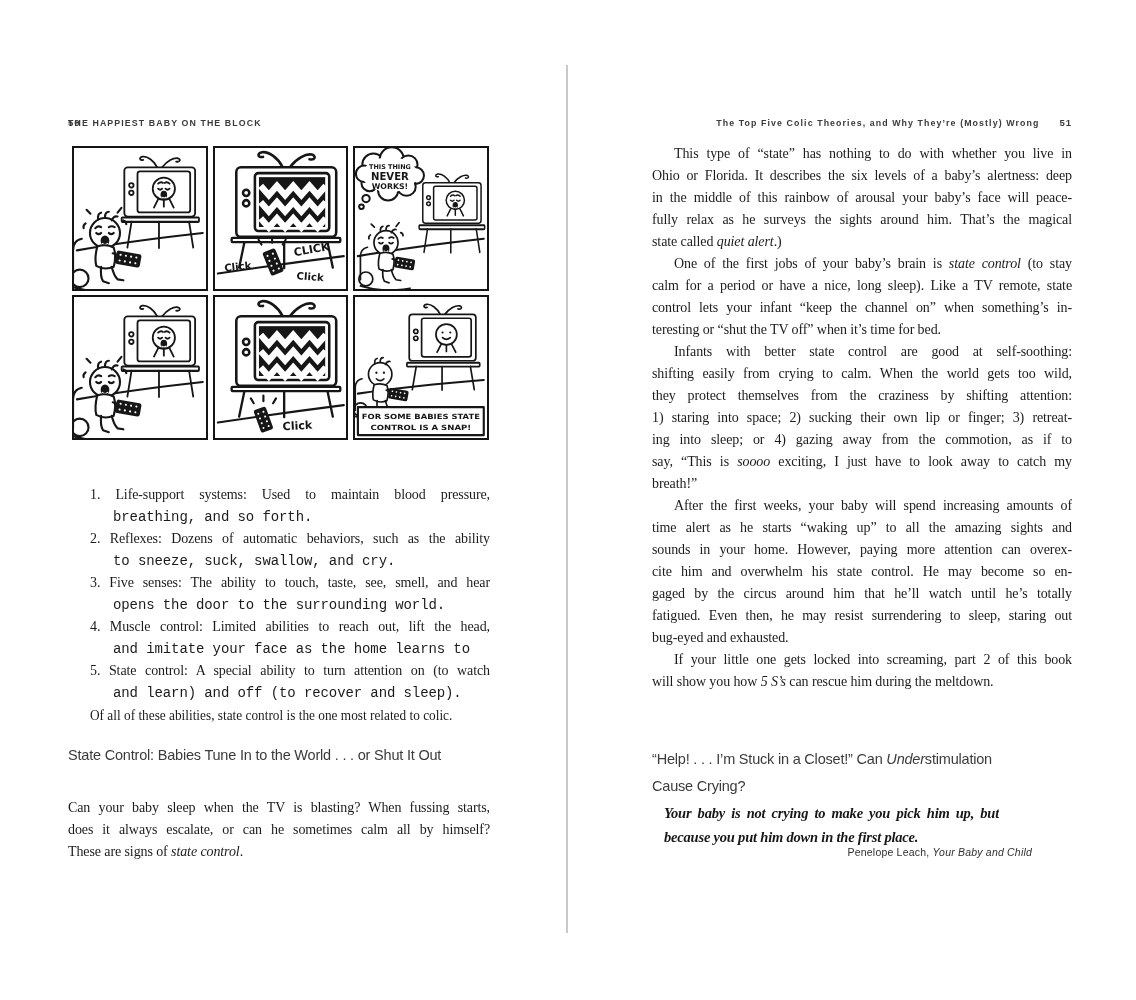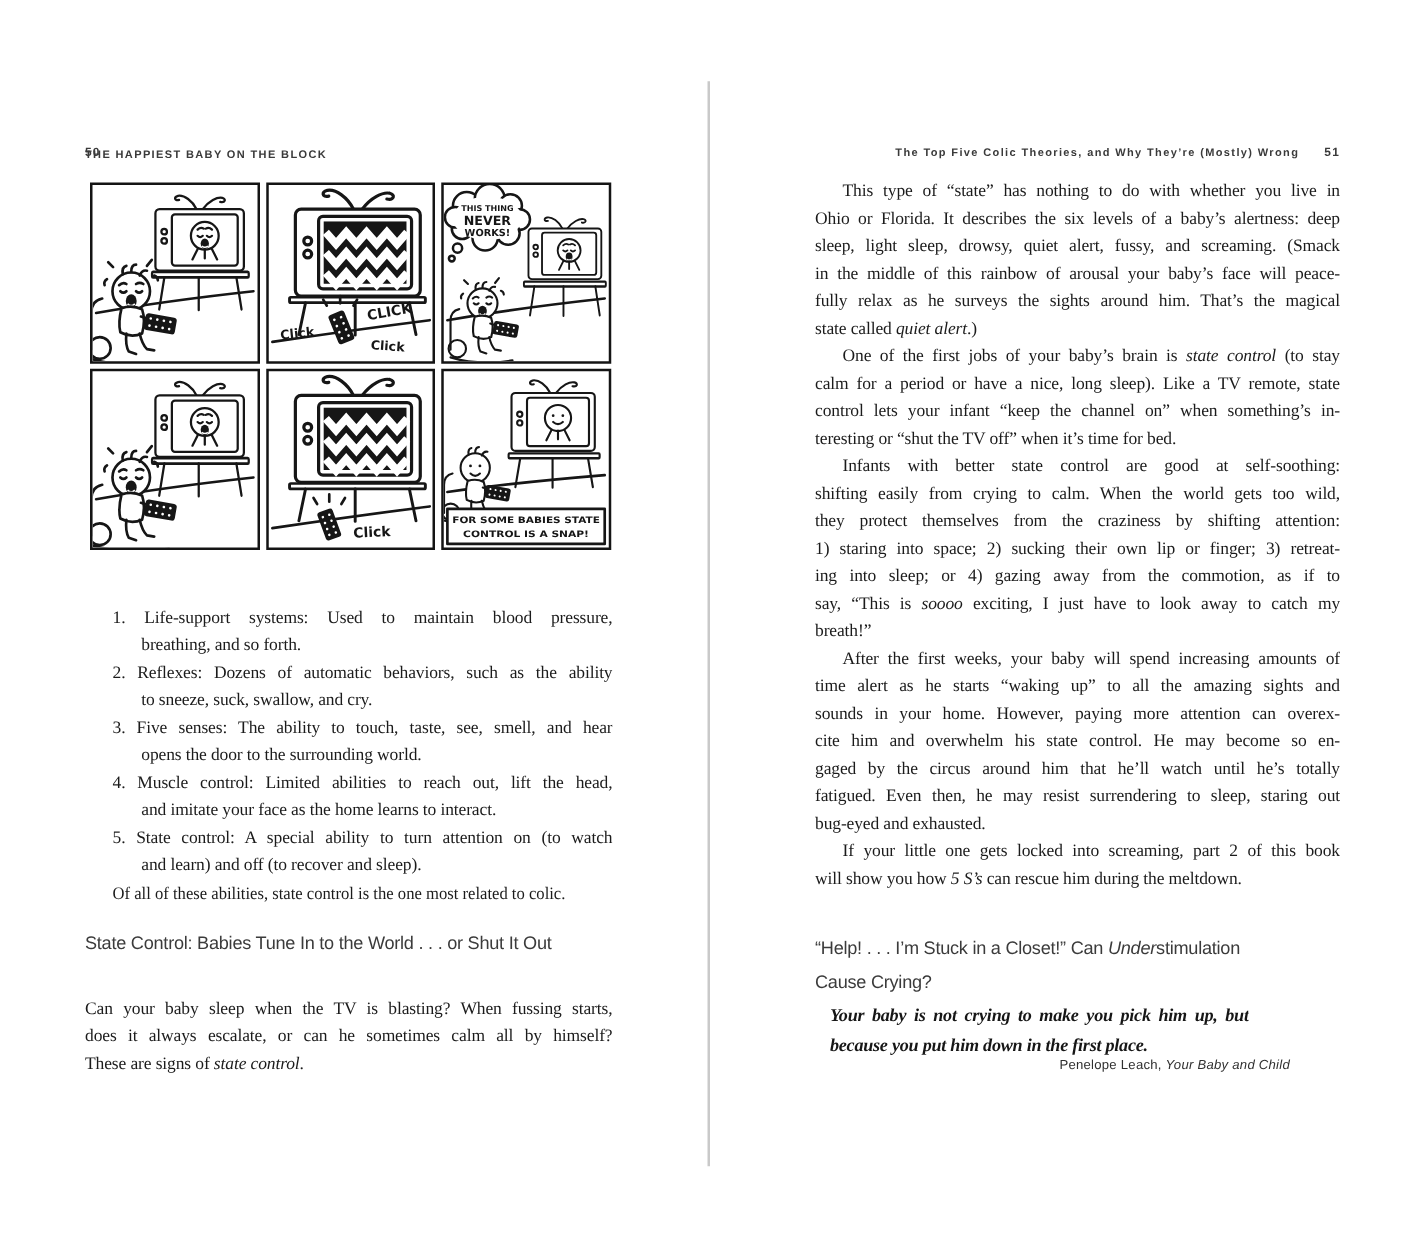--- a/index.html
+++ b/index.html
@@ -23,21 +23,21 @@
   .ln{fill:none;stroke:#161616;stroke-width:2.2;stroke-linecap:round;stroke-linejoin:round;}
   .lnw{fill:#fff;stroke:#161616;stroke-width:2.2;stroke-linecap:round;stroke-linejoin:round;}
   .fillb{fill:#161616;stroke:none;}
   .hand{font-family:"DejaVu Sans",sans-serif;font-weight:700;fill:#161616;}
 
   
   .bline{height:22px;overflow:hidden;font-size:14px;line-height:22px;
          letter-spacing:-0.1px;color:#1b1b1b;}
   .j{text-align:justify;text-align-last:justify;}
   .ind{padding-left:22px;}
-  .hang{padding-left:23px;}
+  .hang{padding-left:23px;font-family:Liberation Mono, monospace;}
 
   .list-block{position:absolute;left:90px;top:484px;width:400px;}
   .closing{position:absolute;left:90px;top:708px;white-space:nowrap;font-size:14px;
            color:#1b1b1b;transform:scaleX(0.95);transform-origin:left top;}
   .sec{font-family:"Liberation Sans",sans-serif;font-weight:400;color:#3b3b3b;
        font-size:14.5px;letter-spacing:-0.2px;white-space:nowrap;}
   .lp-sec{position:absolute;left:68px;top:747px;}
   .lp-para{position:absolute;left:68px;top:797px;width:422px;}
 
   .rp-body{position:absolute;left:652px;top:143px;width:420px;}
@@ -368,21 +368,20 @@
     </div>
 
   <div class="rp-head">
     <span class="rh">The Top Five Colic Theories, and Why They’re (Mostly) Wrong</span>
     <span class="folio">51</span>
   </div>
 
   <div class="rp-body" id="right-body">
       <div class="bline j ind">This type of “state” has nothing to do with whether you live in</div>
       <div class="bline j">Ohio or Florida. It describes the six levels of a baby’s alertness: deep</div>
-      <div class="bline j">sleep, light sleep, drowsy, quiet alert, fussy, and screaming. (Smack</div>
       <div class="bline j">in the middle of this rainbow of arousal your baby’s face will peace-</div>
       <div class="bline j">fully relax as he surveys the sights around him. That’s the magical</div>
       <div class="bline">state called <i>quiet alert</i>.)</div>
       <div class="bline j ind">One of the first jobs of your baby’s brain is <i>state control</i> (to stay</div>
       <div class="bline j">calm for a period or have a nice, long sleep). Like a TV remote, state</div>
       <div class="bline j">control lets your infant “keep the channel on” when something’s in-</div>
       <div class="bline">teresting or “shut the TV off” when it’s time for bed.</div>
       <div class="bline j ind">Infants with better state control are good at self-soothing:</div>
       <div class="bline j">shifting easily from crying to calm. When the world gets too wild,</div>
       <div class="bline j">they protect themselves from the craziness by shifting attention:</div>

